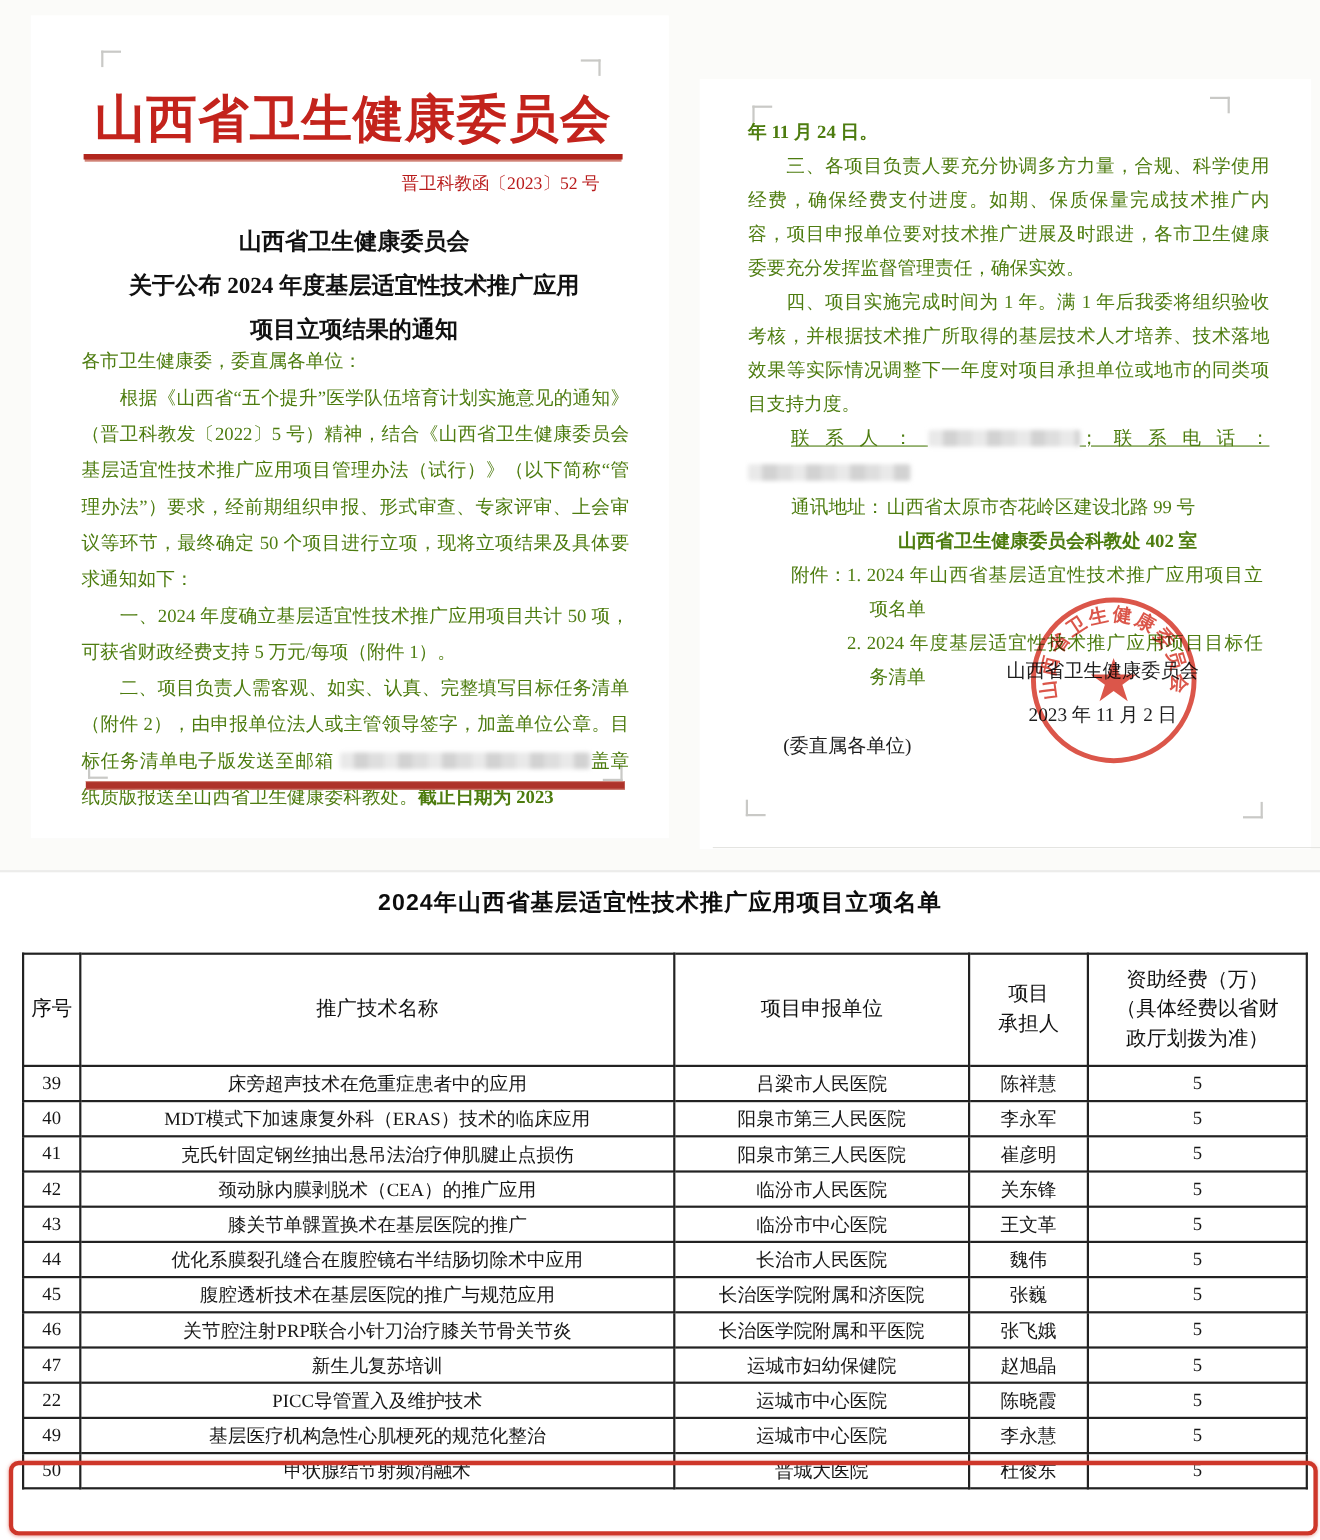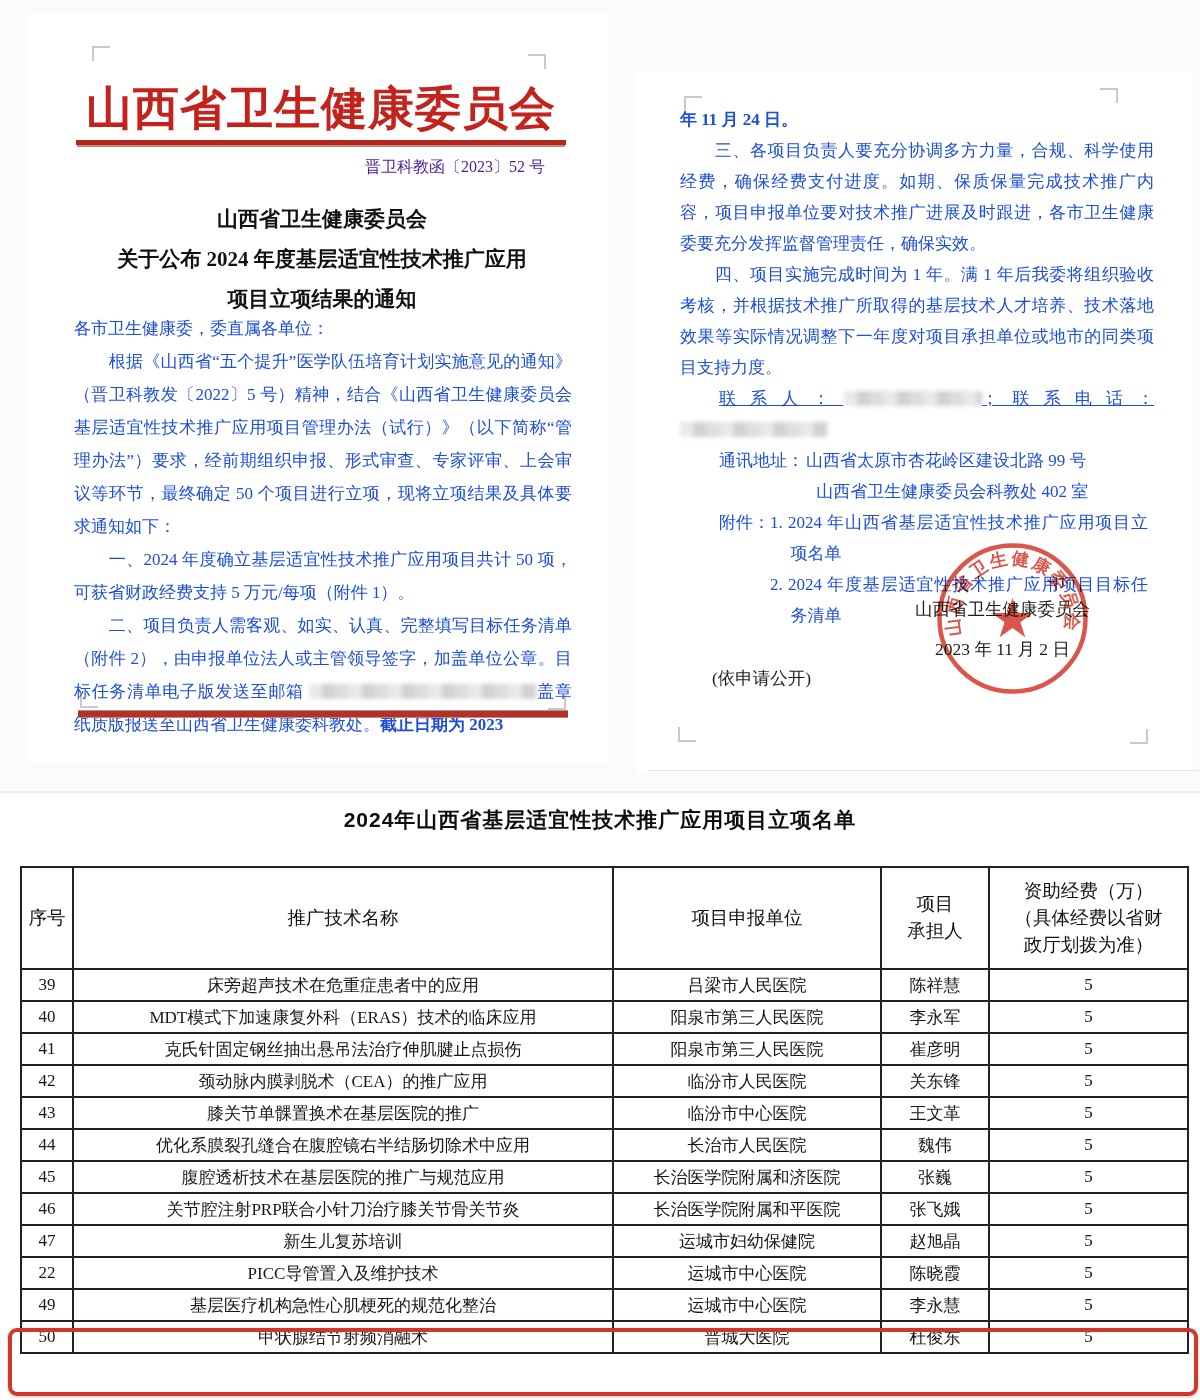--- a/index.html
+++ b/index.html
@@ -17,43 +17,43 @@
   .mark{width:16px;height:13px;border:0 solid #c9c9c6;}
   .m-tl{border-left-width:2px;border-top-width:2px;}
   .m-tr{border-right-width:2px;border-top-width:2px;}
   .m-bl{border-left-width:2px;border-bottom-width:2px;}
   .m-br{border-right-width:2px;border-bottom-width:2px;}
   
   .agency-header{left:70px;top:78px;width:502px;text-align:center;font-size:46px;font-weight:bold;
        color:#c3231c;letter-spacing:1px;white-space:nowrap;}
   .red-rule{left:76px;top:140px;width:490px;height:5px;background:#b2261e;
        box-shadow:0 3px 0 -1px #d08276;}
-  .doc-number{left:75px;top:157px;width:470px;text-align:right;font-size:16px;color:#4c1d95;}
+  .doc-number{left:75px;top:157px;width:470px;text-align:right;font-size:16px;color:#b91c1c;}
   .doc-title{left:70px;top:199px;width:504px;text-align:center;font-size:21px;font-weight:bold;
        line-height:40px;color:#111;}
-  .body-text{font-size:17px;line-height:31px;text-align:justify;color:#1d4ed8;}
+  .body-text{font-size:17px;line-height:31px;text-align:justify;color:#4d7c0f;}
   .body1{left:74px;top:312px;width:498px;line-height:33px;}
   .body2{left:680px;top:104px;width:474px;}
   .body-text p{margin:0;}
   .ind{text-indent:2.05em;}
   .ind25{text-indent:2.3em;text-decoration:underline;}
   b,.bold{font-weight:bold;}
   .lp-bottom-rule{left:78px;top:710px;width:490px;height:6px;background:#ae332a;
        border-top:1px solid #cf8176;border-bottom:1px solid #cf8176;}
   
   .redact{display:inline-block;height:15px;vertical-align:-2px;border-radius:2px;
        background:repeating-linear-gradient(90deg,#e9e9e9 0 13px,#d2d2d2 13px 26px,#dedede 26px 40px);
        filter:blur(2px);}
   .r-email{width:228px;}
   .r-name{width:138px;}
   .r-phone{width:148px;}
   
   .addr-row{display:flex;margin-left:2.3em;}
   .addr-lines{margin-left:2px;}
-  .addr-l2{padding-left:0.6em;}
+  .addr-l2{padding-left:0.6em;font-weight:bold;}
   .attach-block{display:flex;margin-left:2.3em;}
   .attach-items{width:378px;}
   .att-item{padding-left:1.2em;text-indent:-1.2em;text-align:justify;}
   .signer{left:900px;top:597px;width:205px;text-align:center;font-size:17.5px;}
   .sign-date{left:900px;top:637px;width:205px;text-align:center;font-size:17.5px;}
   .disclosure{left:712px;top:666px;font-size:17.5px;}
   .seal{left:930px;top:536px;mix-blend-mode:multiply;opacity:.85;}
   
   .table-title{left:0;top:806px;width:1200px;text-align:center;font-size:21px;font-weight:bold;
        letter-spacing:1px;color:#0d0d0d;font-family:"Liberation Sans","DejaVu Sans",sans-serif;}
@@ -124,21 +124,21 @@
   <div class="attach-block">
     <span>附件：</span>
     <div class="attach-items">
       <div class="att-item">1. 2024 年山西省基层适宜性技术推广应用项目立项名单</div>
       <div class="att-item">2. 2024 年度基层适宜性技术推广应用项目目标任务清单</div>
     </div>
   </div>
 </div>
 <div class="abs signer">山西省卫生健康委员会</div>
 <div class="abs sign-date">2023 年 11 月 2 日</div>
-<div class="abs disclosure">(依申请公开)</div>
+<div class="abs disclosure">(委直属各单位)</div>
 
 <svg class="abs seal" width="165" height="165" viewBox="0 0 165 165">
   <circle cx="82.5" cy="82.5" r="73" fill="none" stroke="#d5382a" stroke-width="4.5"></circle>
   <path id="sealArc" d="M 31.8 101 A 54 54 0 1 1 133.2 101" fill="none"></path>
   <text font-size="17.5" fill="#d5382a" letter-spacing="2.5" font-family="Liberation Serif, DejaVu Serif, serif" font-weight="bold">
     <textPath href="#sealArc" startOffset="2">山西省卫生健康委员会</textPath>
   </text>
   <text x="82.5" y="101" text-anchor="middle" font-size="54" fill="#d5382a" font-family="DejaVu Sans, sans-serif">★</text>
 </svg>
 

